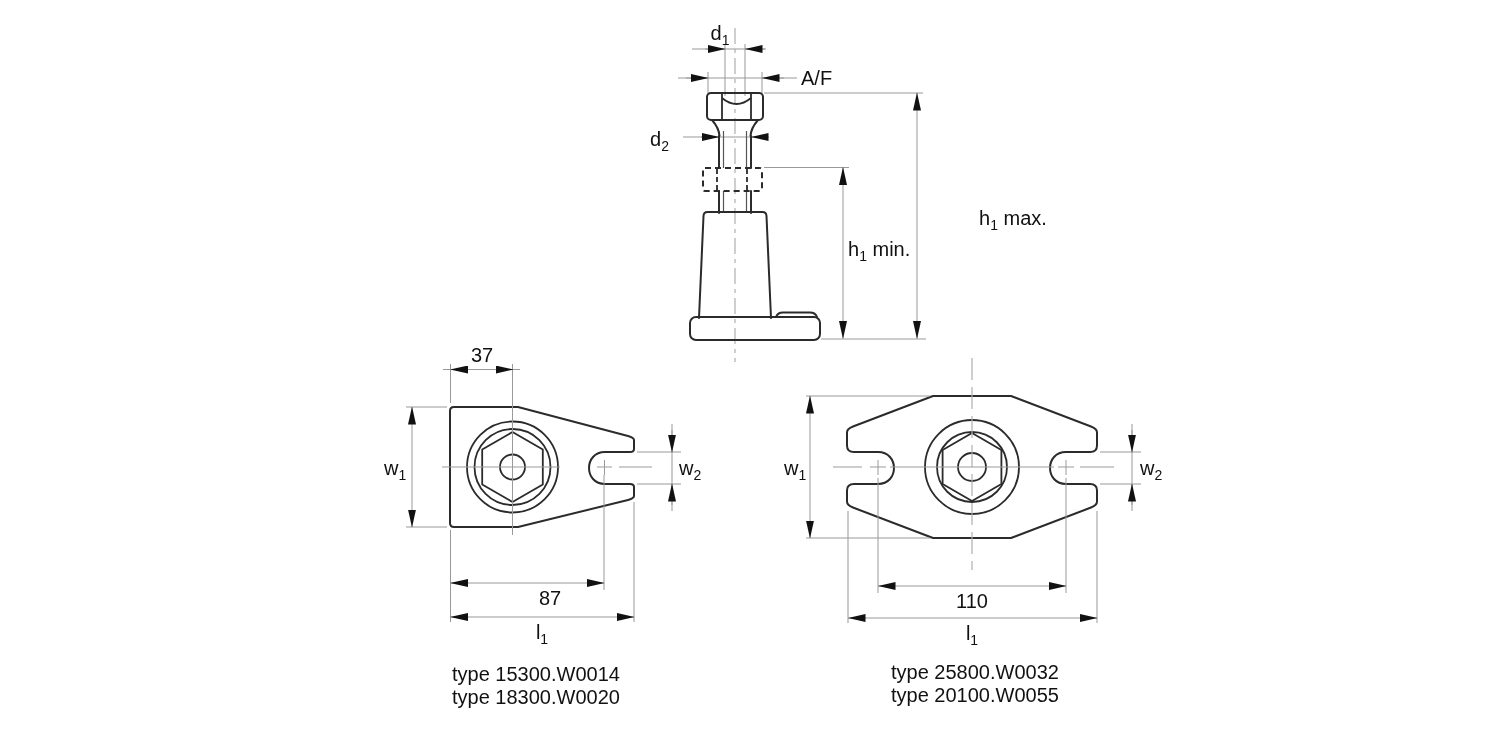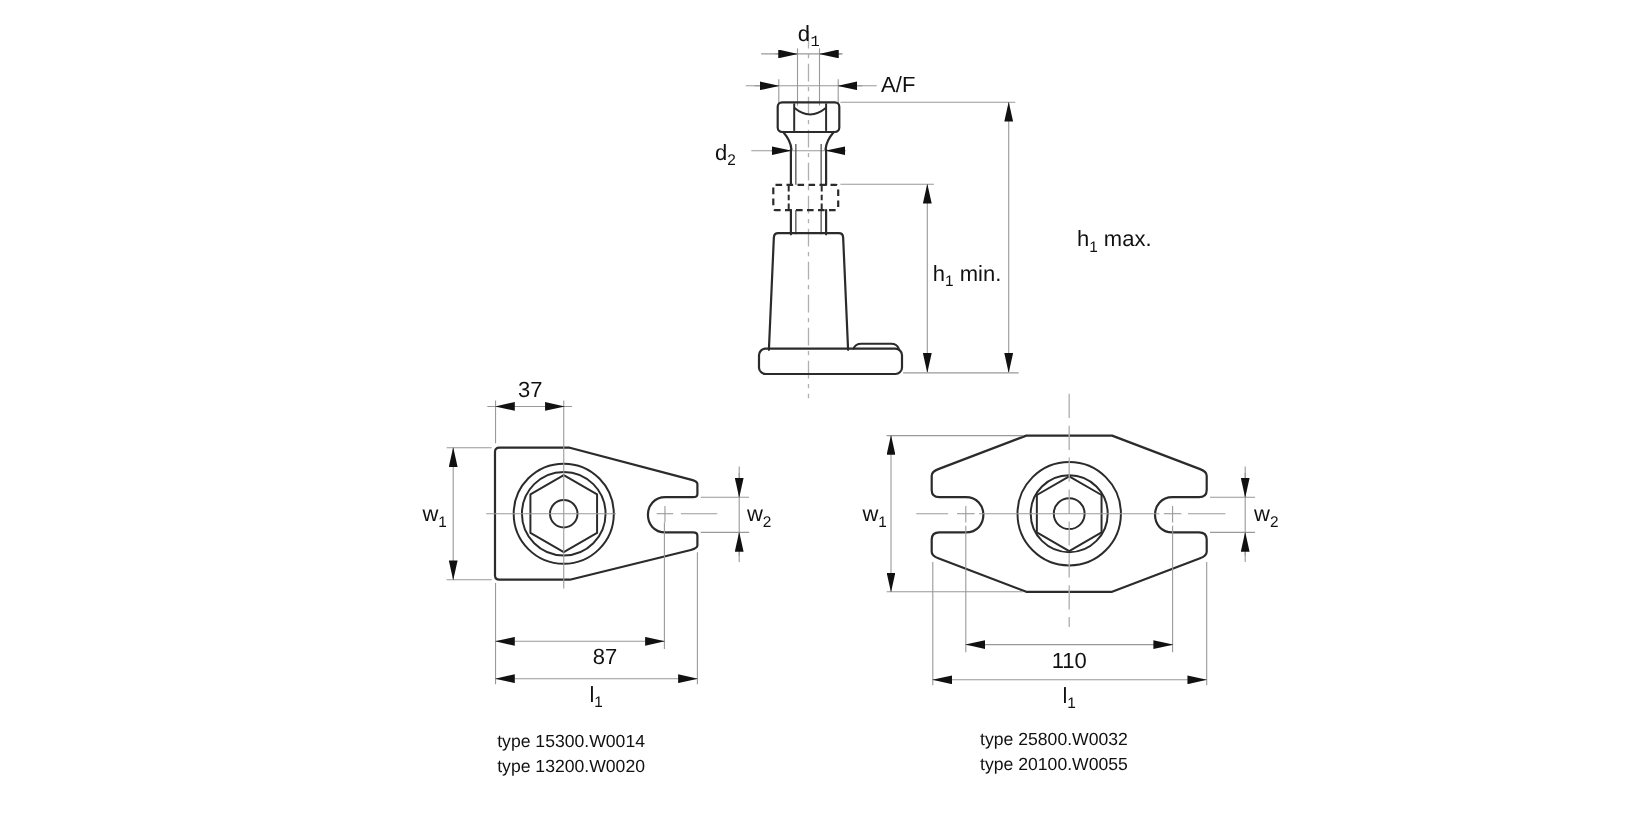--- a/index.html
+++ b/index.html
@@ -7,21 +7,21 @@
     position:relative;width:1500px;height:750px;background:#fff;overflow:hidden;
     font-family:"Liberation Sans", sans-serif;
   }
   svg{position:absolute;left:0;top:0;}
   .lbl{
     position:absolute;font-size:20px;color:#111;white-space:nowrap;line-height:24px;
   }
   .lbl sub{font-size:14px;line-height:0;}
   .lbl.center{text-align:center;}
   .lbl.right{text-align:left;}
-  .type-block div{font-size:16px;color:#111;line-height:23px;white-space:nowrap;}
+  .type-block div{font-size:20px;color:#111;line-height:23px;white-space:nowrap;}
   
   .outline{stroke:#2b2b2b;stroke-width:2;fill:none;stroke-linejoin:round;stroke-linecap:round;}
   .outline-thin{stroke:#2b2b2b;stroke-width:1.8;fill:none;stroke-linejoin:round;}
   .thread{stroke:#555;stroke-width:1.2;fill:none;}
   .hidden-edge{stroke:#2b2b2b;stroke-width:2;fill:none;stroke-dasharray:6 4;stroke-linejoin:round;}
   .hidden-facet{stroke:#2b2b2b;stroke-width:1.8;fill:none;stroke-dasharray:5 3;}
   .thin{stroke:#999;stroke-width:1;fill:none;}
   .dim{stroke:#999;stroke-width:1;fill:none;}
   .cline{stroke:#b0b0b0;stroke-width:1.2;fill:none;stroke-dasharray:16 5 4 5;}
   .cline-long{stroke:#b0b0b0;stroke-width:1.2;fill:none;stroke-dasharray:22 7;}
@@ -163,34 +163,34 @@
 
     <line class="thin" x1="878" y1="478" x2="878" y2="593"></line>
     <line class="thin" x1="1066" y1="478" x2="1066" y2="593"></line>
     <line class="thin" x1="848" y1="511" x2="848" y2="623"></line>
     <line class="thin" x1="1097" y1="511" x2="1097" y2="623"></line>
     <line class="dim" x1="878" y1="586" x2="1066" y2="586" marker-start="url(#ahr)" marker-end="url(#ah)"></line>
     <line class="dim" x1="848" y1="618" x2="1097" y2="618" marker-start="url(#ahr)" marker-end="url(#ah)"></line>
   </g>
 </svg>
 
-<div class="lbl center" style="left:713px;top:21px;width:44px;font-family:Liberation Mono, monospace;"><span>d</span><sub>1</sub></div>
+<div class="lbl center" style="left:698px;top:21px;width:44px;"><span>d</span><sub>1</sub></div>
 <div class="lbl" style="left:801px;top:66px;text-align:right;">A/F</div>
 <div class="lbl right" style="left:650px;top:127px;width:42px;"><span>d</span><sub>2</sub></div>
 <div class="lbl" style="left:848px;top:237px;text-align:right;"><span>h</span><sub>1</sub><span> min.</span></div>
 <div class="lbl" style="left:950px;top:206px;margin-left:29px;"><span>h</span><sub>1</sub><span> max.</span></div>
 
 <div class="lbl center" style="left:462px;top:343px;width:40px;">37</div>
 <div class="lbl" style="left:384px;top:456px;"><span>w</span><sub>1</sub></div>
 <div class="lbl" style="left:679px;top:456px;"><span>w</span><sub>2</sub></div>
 <div class="lbl center" style="left:525px;top:586px;width:50px;">87</div>
 <div class="lbl center" style="left:522px;top:620px;width:40px;"><span>l</span><sub>1</sub></div>
 <div class="type-block" style="position:absolute;left:452px;top:663px;">
   <div>type 15300.W0014</div>
-  <div>type 13200.W0020</div>
+  <div>type 18300.W0020</div>
 </div>
 
 <div class="lbl" style="left:784px;top:456px;"><span>w</span><sub>1</sub></div>
 <div class="lbl" style="left:1140px;top:456px;"><span>w</span><sub>2</sub></div>
 <div class="lbl center" style="left:942px;top:589px;width:60px;">110</div>
 <div class="lbl center" style="left:952px;top:621px;width:40px;"><span>l</span><sub>1</sub></div>
 <div class="type-block" style="position:absolute;left:891px;top:661px;">
   <div>type 25800.W0032</div>
   <div>type 20100.W0055</div>
 </div>

